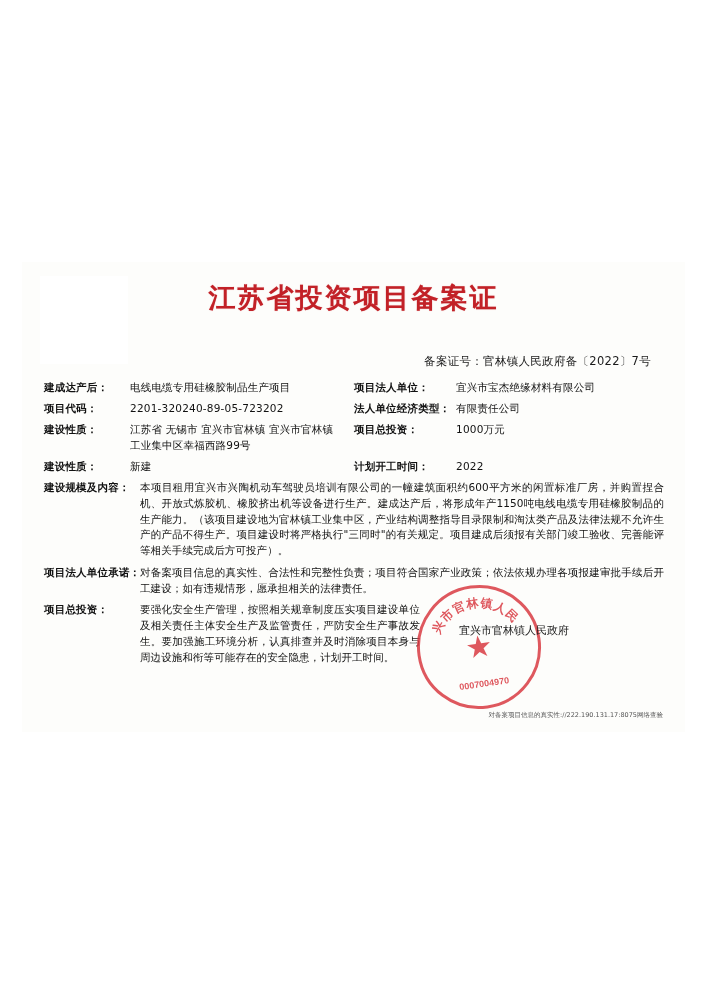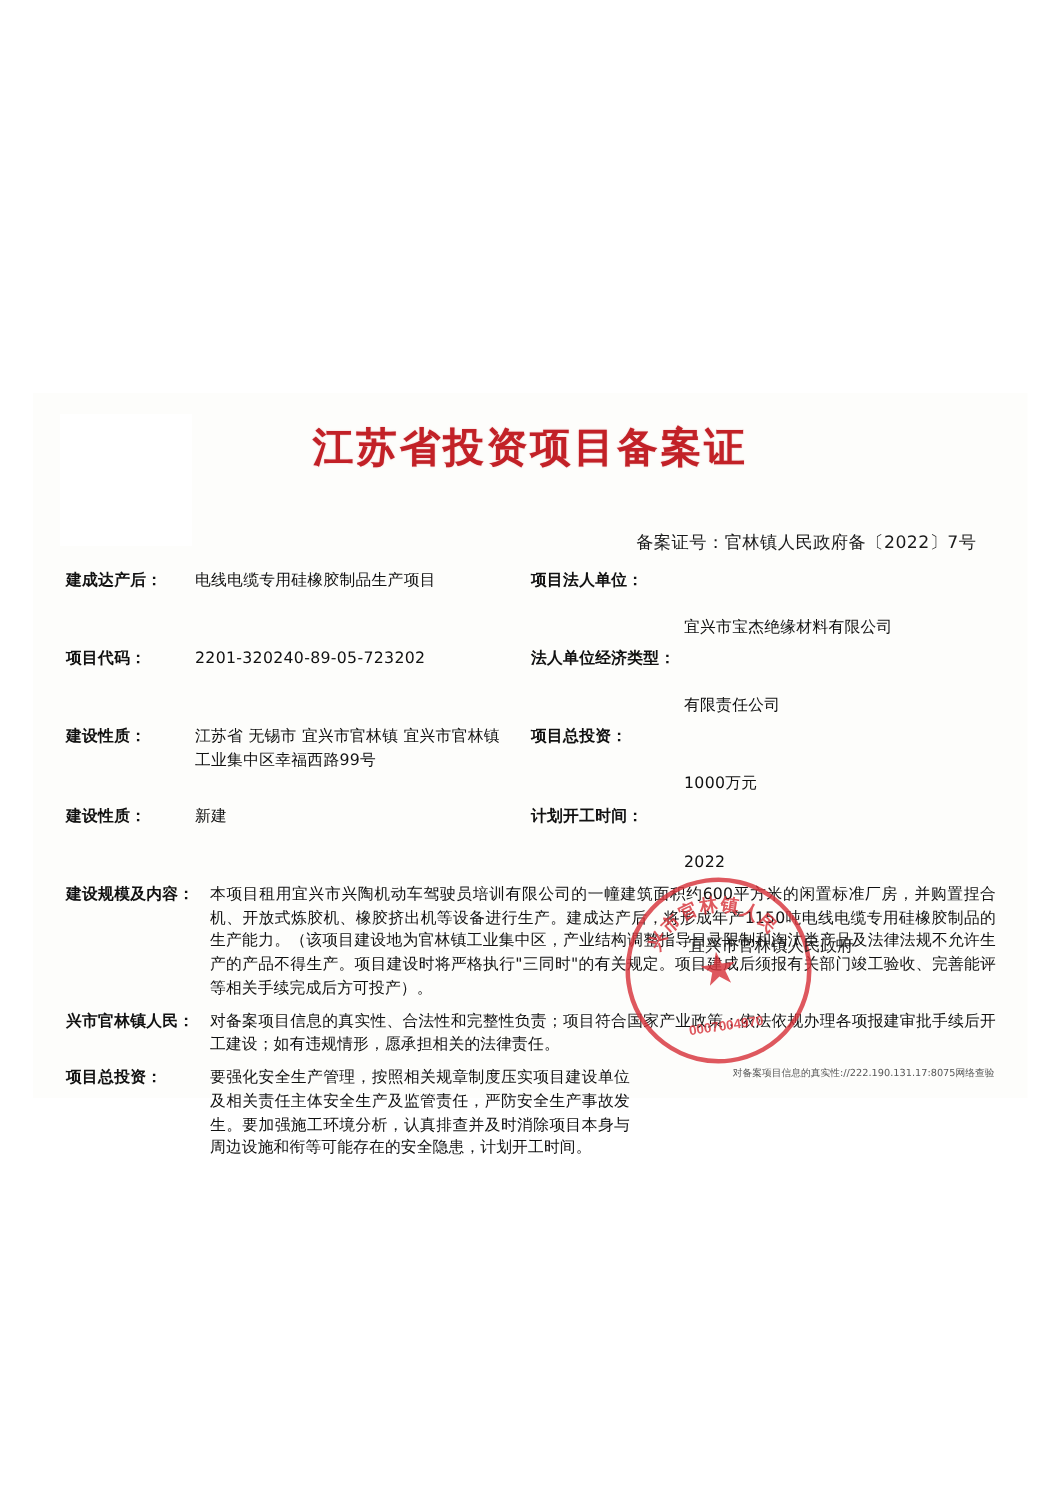--- a/index.html
+++ b/index.html
@@ -115,21 +115,21 @@
   }
   .val {
     color: #111;
     min-width: 0;
     flex: 1 1 auto;
     letter-spacing: 0.2px;
   }
   .lbl-w1 { width: 80px; }
   .val-w1 { width: 205px; flex: 0 0 205px; }
   .lbl-w2 { width: 96px; }
-  .val-w2 { flex: 1 1 auto; margin-top: 31px; }
+  .val-w2 { flex: 1 1 auto; }
 
   
   .row-wide {
     display: flex;
     width: 100%;
     margin-bottom: 6px;
   }
   .val-wide {
     flex: 1 1 auto;
     text-align: justify;
@@ -274,21 +274,21 @@
             <div class="val val-w2">2022</div>
           </div>
         </div>
 
         <div class="row-wide" style="margin-top:2px;">
           <div class="lbl-wide2">建设规模及内容：</div>
           <div class="val-wide">本项目租用宜兴市兴陶机动车驾驶员培训有限公司的一幢建筑面积约600平方米的闲置标准厂房，并购置捏合机、开放式炼胶机、橡胶挤出机等设备进行生产。建成达产后，将形成年产1150吨电线电缆专用硅橡胶制品的生产能力。（该项目建设地为官林镇工业集中区，产业结构调整指导目录限制和淘汰类产品及法律法规不允许生产的产品不得生产。项目建设时将严格执行"三同时"的有关规定。项目建成后须报有关部门竣工验收、完善能评等相关手续完成后方可投产）。</div>
         </div>
 
         <div class="row-wide" style="margin-top:4px;">
-          <div class="lbl-wide2">兴市官林镇人民：</div>
+          <div class="lbl-wide2">项目法人单位承诺：</div>
           <div class="val-wide">对备案项目信息的真实性、合法性和完整性负责；项目符合国家产业政策；依法依规办理各项报建审批手续后开工建设；如有违规情形，愿承担相关的法律责任。</div>
         </div>
 
         <div class="row-wide" style="margin-top:4px;">
           <div class="lbl-wide2">项目总投资：</div>
           <div class="val-wide" style="max-width:280px;">要强化安全生产管理，按照相关规章制度压实项目建设单位及相关责任主体安全生产及监管责任，严防安全生产事故发生。要加强施工环境分析，认真排查并及时消除项目本身与周边设施和衔等可能存在的安全隐患，计划开工时间。</div>
         </div>
 
       </div>
 

